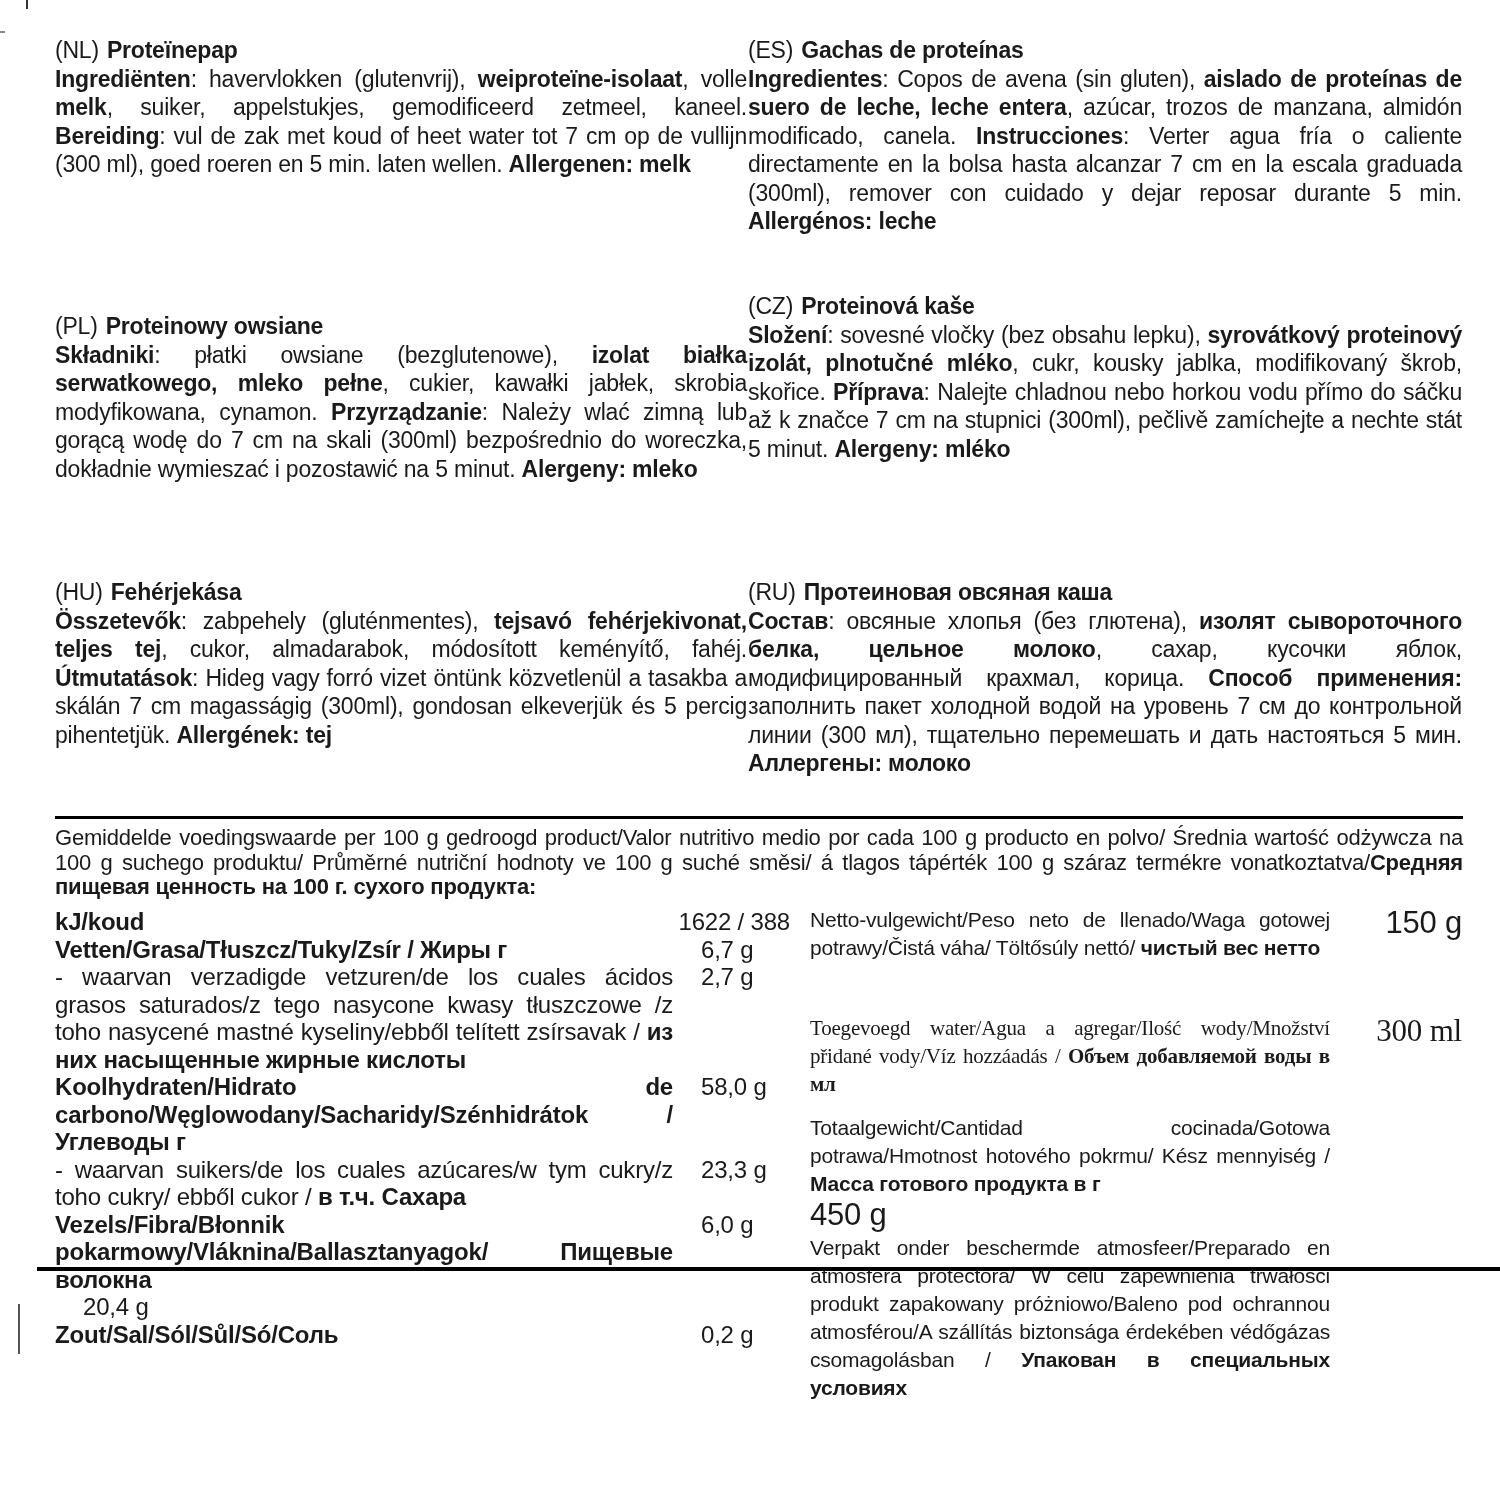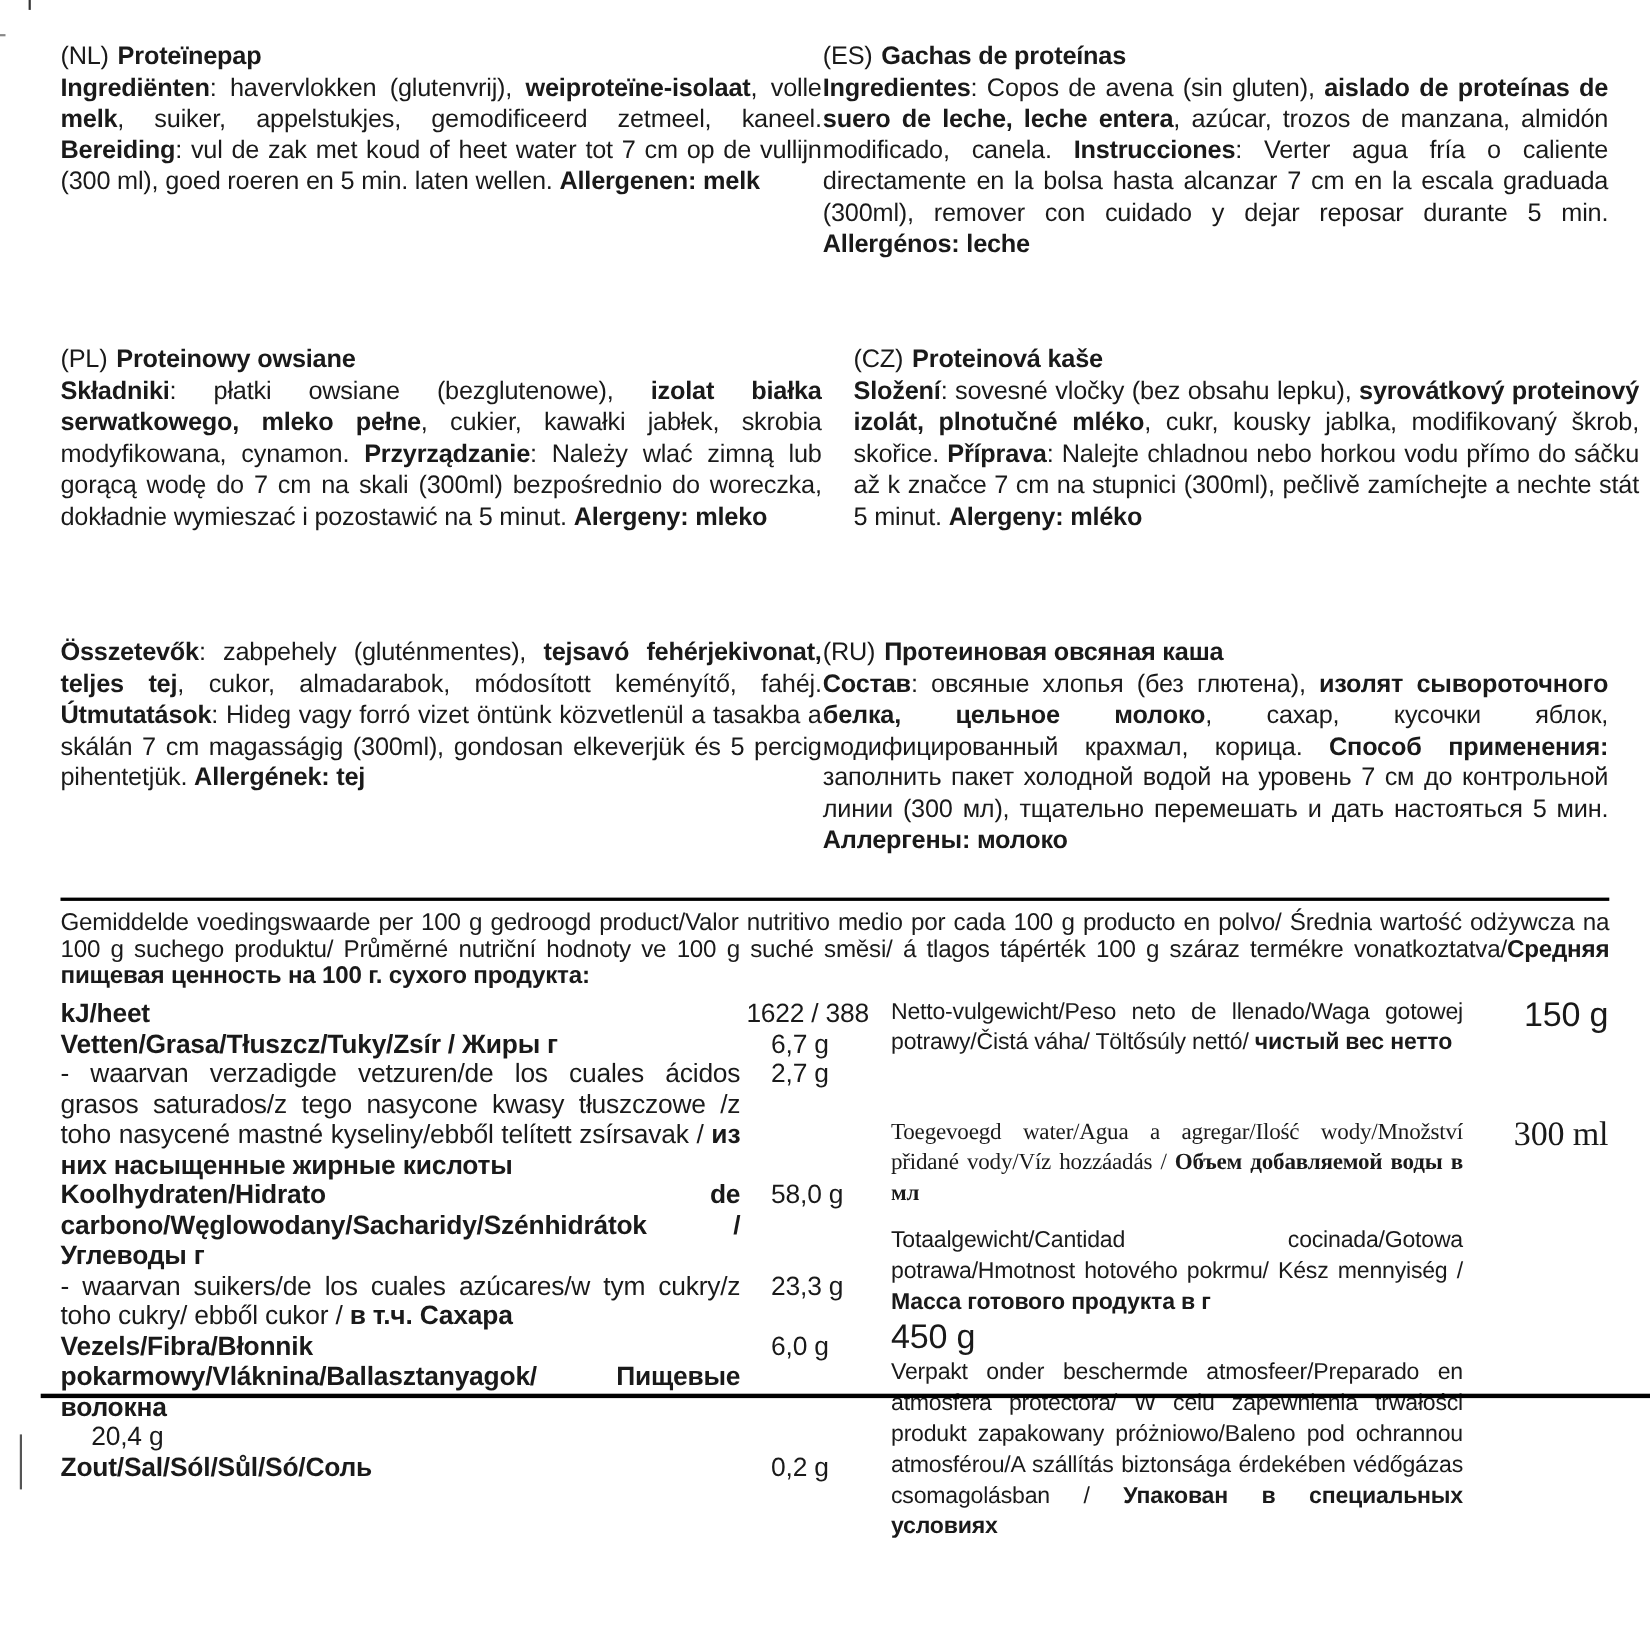--- a/index.html
+++ b/index.html
@@ -7,21 +7,21 @@
         font-family:"Liberation Sans","DejaVu Sans",sans-serif;color:#1a1a1a;letter-spacing:-0.2px;padding-left:44px;}
   .b{font-weight:bold;}
   
   .sec{position:absolute;font-size:23px;line-height:28.5px;}
   .sec-title{white-space:nowrap;}
   .sec-title .ttl{font-weight:bold;margin-left:8px;}
   .sec-body{margin:0;text-align:justify;}
   #sec-nl{left:55px;top:36px;width:692px;}
   #sec-es{left:748px;top:36px;width:714px;}
   #sec-pl{left:55px;top:312px;width:692px;}
-  #sec-cz{left:748px;top:312px;width:714px;margin-left:28px;}
+  #sec-cz{left:748px;top:292px;width:714px;}
   #sec-hu{left:55px;top:578px;width:692px;}
   #sec-ru{left:748px;top:578px;width:714px;}
   
   .rule{position:absolute;background:#000;}
   .rule-top{left:55px;top:816px;width:1408px;height:3px;}
   .rule-bottom{left:37px;top:1267px;width:1463px;height:4px;}
   .tbl-header{position:absolute;left:55px;top:826px;width:1408px;margin:0;
               font-size:22px;line-height:24.5px;text-align:justify;}
   .tbl-left{position:absolute;left:55px;top:908px;width:735px;font-size:24px;line-height:27.5px;}
   .lrow{display:flex;align-items:flex-start;}
@@ -70,37 +70,40 @@
   </section>
 
   <section class="sec" id="sec-cz">
     <div class="sec-title">
       <span class="code">(CZ)</span><span class="ttl">Proteinová kaše</span>
     </div>
     <p class="sec-body"><span class="b">Složení</span><span>: sovesné vločky (bez obsahu lepku), </span><span class="b">syrovátkový proteinový izolát, plnotučné mléko</span><span>, cukr, kousky jablka, modifikovaný škrob, skořice. </span><span class="b">Příprava</span><span>: Nalejte chladnou nebo horkou vodu přímo do sáčku až k značce 7 cm na stupnici (300ml), pečlivě zamíchejte a nechte stát 5 minut. </span><span class="b">Alergeny: mléko</span></p>
   </section>
 
   <section class="sec" id="sec-hu">
+    <div class="sec-title">
+      <span class="code">(HU)</span><span class="ttl">Fehérjekása</span>
+    </div>
     <p class="sec-body"><span class="b">Összetevők</span><span>: zabpehely (gluténmentes), </span><span class="b">tejsavó fehérjekivonat, teljes tej</span><span>, cukor, almadarabok, módosított keményítő, fahéj. </span><span class="b">Útmutatások</span><span>: Hideg vagy forró vizet öntünk közvetlenül a tasakba a skálán 7 cm magasságig (300ml), gondosan elkeverjük és 5 percig pihentetjük. </span><span class="b">Allergének: tej</span></p>
   </section>
 
   <section class="sec" id="sec-ru">
     <div class="sec-title">
       <span class="code">(RU)</span><span class="ttl">Протеиновая овсяная каша</span>
     </div>
     <p class="sec-body"><span class="b">Состав</span><span>: овсяные хлопья (без глютена), </span><span class="b">изолят сывороточного белка, цельное молоко</span><span>, сахар, кусочки яблок, модифицированный крахмал, корица. </span><span class="b">Способ применения:</span><span> заполнить пакет холодной водой на уровень 7 см до контрольной линии (300 мл), тщательно перемешать и дать настояться 5 мин. </span><span class="b">Аллергены: молоко</span></p>
   </section>
 
   <div class="rule rule-top"></div>
 
   <p class="tbl-header"><span>Gemiddelde voedingswaarde per 100 g gedroogd product/Valor nutritivo medio por cada 100 g producto en polvo/ Średnia wartość odżywcza na 100 g suchego produktu/ Průměrné nutriční hodnoty ve 100 g suché směsi/ á tlagos tápérték 100 g száraz termékre vonatkoztatva/</span><span class="b">Средняя пищевая ценность на 100 г. сухого продукта:</span></p>
 
   <div class="tbl-left">
     <div class="lrow">
-      <span class="lab"><span class="b">kJ/heet</span></span>
+      <span class="lab"><span class="b">kJ/koud</span></span>
       <span class="val">1622 / 388</span>
     </div>
     <div class="lrow">
       <span class="lab"><span class="b">Vetten/Grasa/Tłuszcz/Tuky/Zsír / Жиры г</span></span>
       <span class="val">6,7 g</span>
     </div>
     <div class="lrow">
       <span class="lab"><span>- waarvan verzadigde vetzuren/de los cuales ácidos grasos saturados/z tego nasycone kwasy tłuszczowe /z toho nasycené mastné kyseliny/ebből telített zsírsavak / </span><span class="b">из них насыщенные жирные кислоты</span></span>
       <span class="val">2,7 g</span>
     </div>

